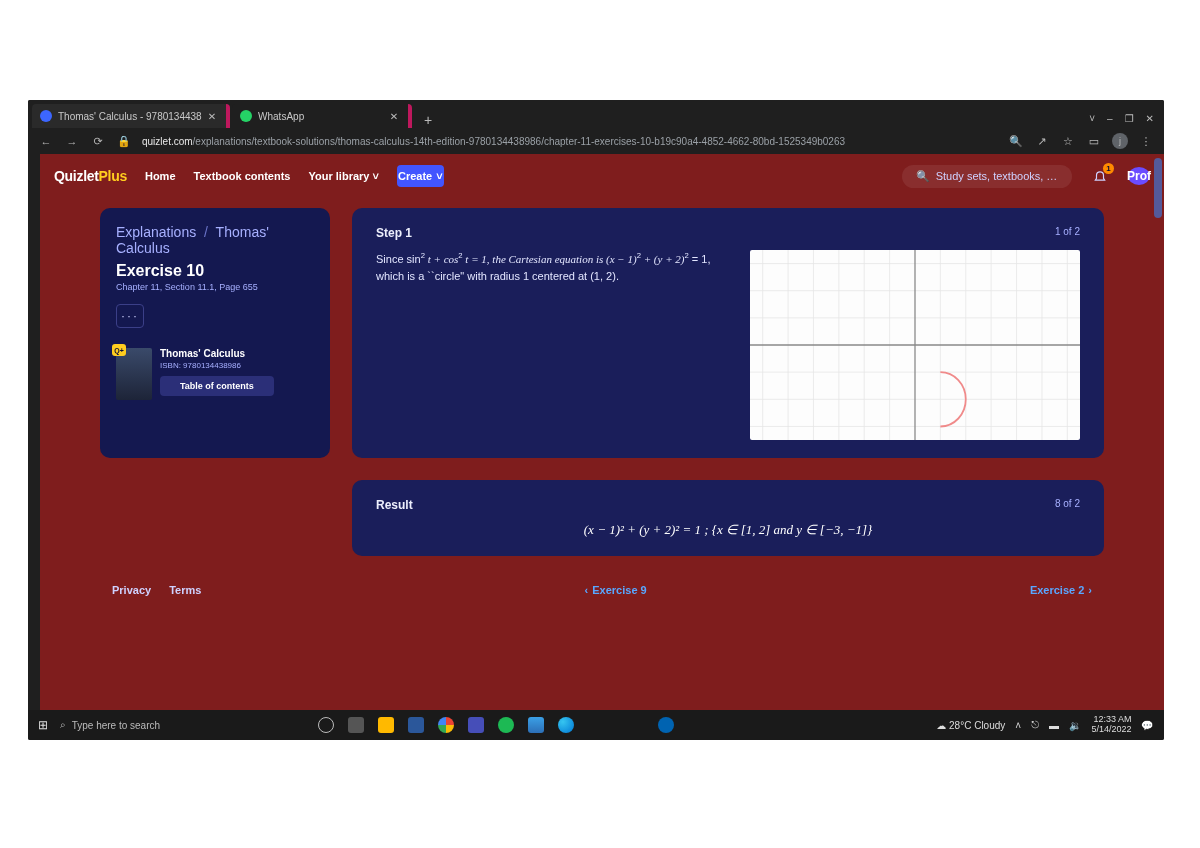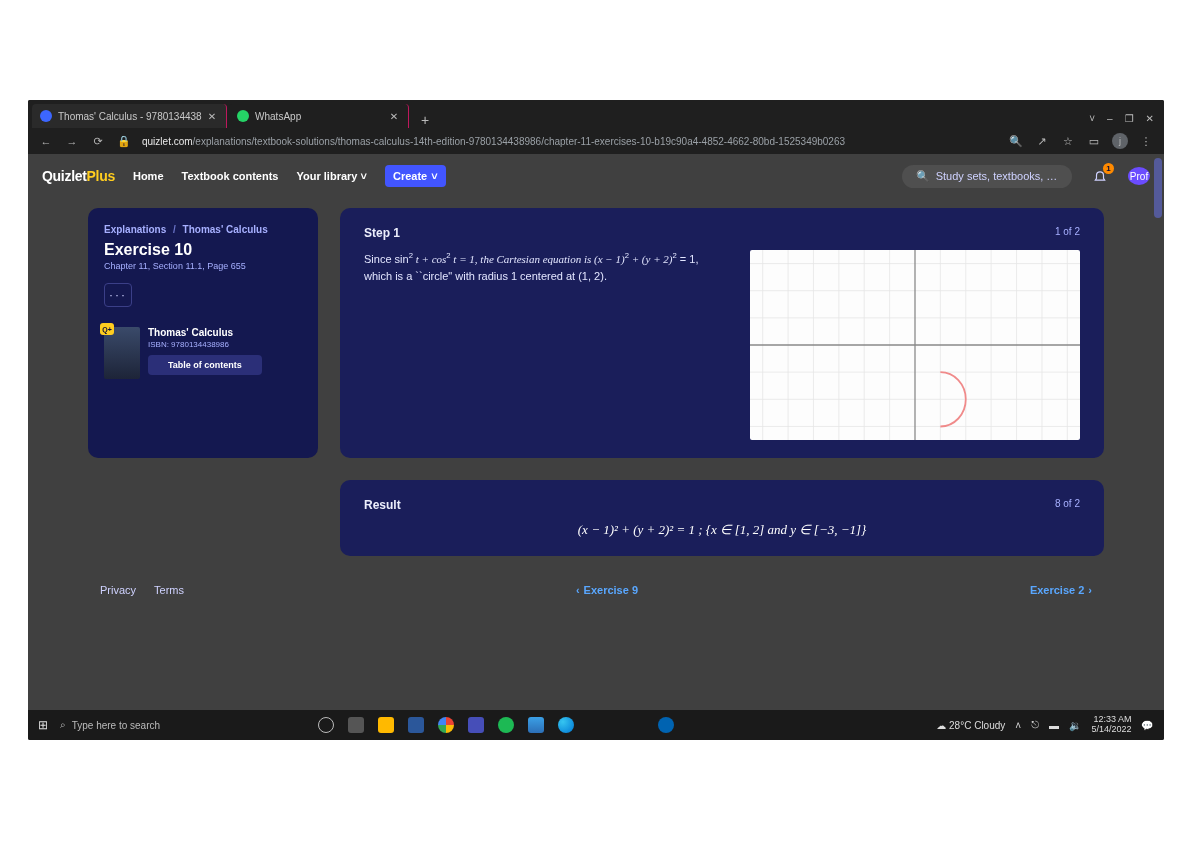--- a/index.html
+++ b/index.html
@@ -34,21 +34,21 @@
     padding-left: 4px;
   }
   .tab {
     height: 24px;
     display: flex;
     align-items: center;
     gap: 6px;
     padding: 0 10px 0 8px;
     font-size: 10px;
     color: #c9c9c9;
-    border-right: 1px solid #be185d;
+    border-right: 4px solid #be185d;
     min-width: 180px;
     max-width: 200px;
     background: #2a2a2a;
     border-radius: 4px 4px 0 0;
     margin-right: 2px;
   }
   .tab .fav { width:12px; height:12px; border-radius:50%; flex-shrink:0; }
   .tab .lbl { overflow:hidden; text-overflow:ellipsis; white-space:nowrap; flex:1; }
   .tab .close { color:#bbb; font-size:10px; }
   .tab.inactive { background:#1f1f1f; }
@@ -64,73 +64,74 @@
     padding: 0 10px;
     font-size: 11px;
     color: #bbb;
   }
   .url-bar .icon-btn { width:16px; text-align:center; color:#bbb; }
   .url-text { flex:1; overflow:hidden; white-space:nowrap; text-overflow:ellipsis; font-size:10px; color:#9aa0a6; }
   .url-text .host { color:#e8e8e8; }
   
   .page {
     flex: 1;
-    background: #404040;
+    background: #7f1d1d;
     overflow: hidden;
     position: relative;
+    margin-left: 12px;
   }
   .site-header {
     height: 44px;
     display: flex;
     align-items: center;
     padding: 0 14px;
     gap: 18px;
     color: #fff;
   }
   .logo { font-weight: 800; font-size: 14px; letter-spacing: -0.3px; }
   .logo .q { color:#fff; }
   .logo .plus { color:#ffcd1f; }
   .nav-link { font-size:11px; font-weight:600; color:#fff; }
   .create-btn {
     background:#4255ff;
     color:#fff;
-    padding: 5px 8px;
+    padding: 5px 1px;
     border-radius: 4px;
     font-size:11px;
     font-weight:600;
     display:flex; align-items:center; gap:4px;
   }
   .spacer { flex:1; }
   .search-pill {
     background: rgba(255,255,255,0.08);
     border-radius: 16px;
     padding: 5px 14px;
     font-size:11px;
     color:#cfd2ff;
     display:flex; align-items:center; gap:6px;
     min-width: 170px;
   }
   .bell { position:relative; width:20px; height:20px; color:#cfd2ff; display:flex;align-items:center;justify-content:center;}
   .badge { position:absolute; top:-3px; right:-4px; background:#ff8a00; color:#0a0c36; font-size:8px; font-weight:700; width:11px; height:11px; border-radius:50%; display:flex;align-items:center;justify-content:center;}
-  .avatar { width:22px; height:18px; border-radius:50%; background:#6b4cff; font-size:10px; display:flex; align-items:center; justify-content:center;}
+  .avatar { width:22px; height:18px; border-radius:50%; background:#6b4cff; font-size:12px; display:flex; align-items:center; justify-content:center;font-weight:bold;}
   
   .page-body {
     display:flex;
     gap: 22px;
     padding: 10px 60px 0 60px;
   }
   .sidebar {
     width: 230px;
     background: #141850;
     border-radius: 10px;
     padding: 16px;
     color:#fff;
     height: 250px;
   }
-  .crumbs { font-size:10px; color:#a7b0ff;font-weight:bold; }
+  .crumbs { font-size:14px; color:#a7b0ff; }
   .crumbs .sep { color:#6b74c9; margin:0 4px;}
   .ex-title { font-size:16px; font-weight:800; margin-top:6px; }
   .ex-sub { font-size:9px; color:#a7b0ff; margin-top:2px; }
   .more-btn { margin-top:12px; width:28px; height:24px; border:1px solid #3b3f88; border-radius:4px; display:flex; align-items:center; justify-content:center; color:#cfd2ff; font-size:12px; letter-spacing:2px;}
   .book-row { display:flex; gap:8px; margin-top:20px; }
   .book-cover {
     width:36px; height:52px; background:linear-gradient(#3a4a6a,#1d2438); border-radius:2px; position:relative; flex-shrink:0;
     display:flex; align-items:flex-start; justify-content:flex-start;
   }
   .book-cover .rib { position:absolute; top:-4px; left:-4px; width:14px; height:12px; background:#ffcd1f; border-radius:3px; font-size:7px; color:#0a0c36; font-weight:800; display:flex;align-items:center;justify-content:center;}
@@ -155,21 +156,21 @@
   }
   .result-eq { text-align:center; font-family: Georgia,'Times New Roman',serif; font-style:italic; font-size:13px; color:#fff; margin-top:10px;}
   
   .page-footer {
     display:flex;
     justify-content:space-between;
     align-items:center;
     padding: 28px 72px 8px 72px;
     font-size:11px;
   }
-  .footer-left { display:flex; gap:18px; color:#cfd2ff; font-weight:400;}
+  .footer-left { display:flex; gap:18px; color:#cfd2ff; font-weight:700;}
   .ex-nav { color:#59a7ff; font-weight:600; display:flex; align-items:center; gap:4px;}
   
   .page .scrollbar { position:absolute; top:4px; right:2px; width:8px; height:60px; background:#545a9a; border-radius:4px; }
   
   .taskbar {
     height: 30px;
     background:#1a1a1a;
     display:flex;
     align-items:center;
     color:#ddd;

